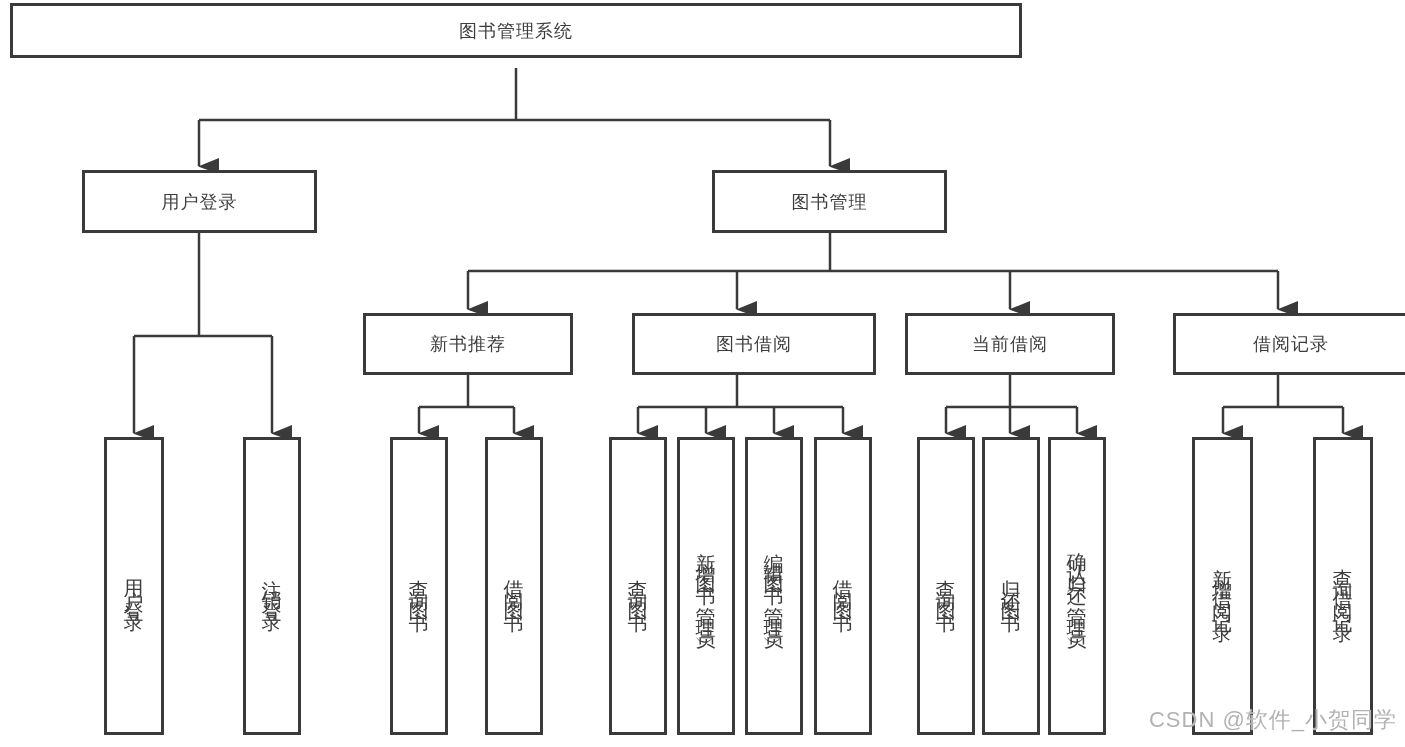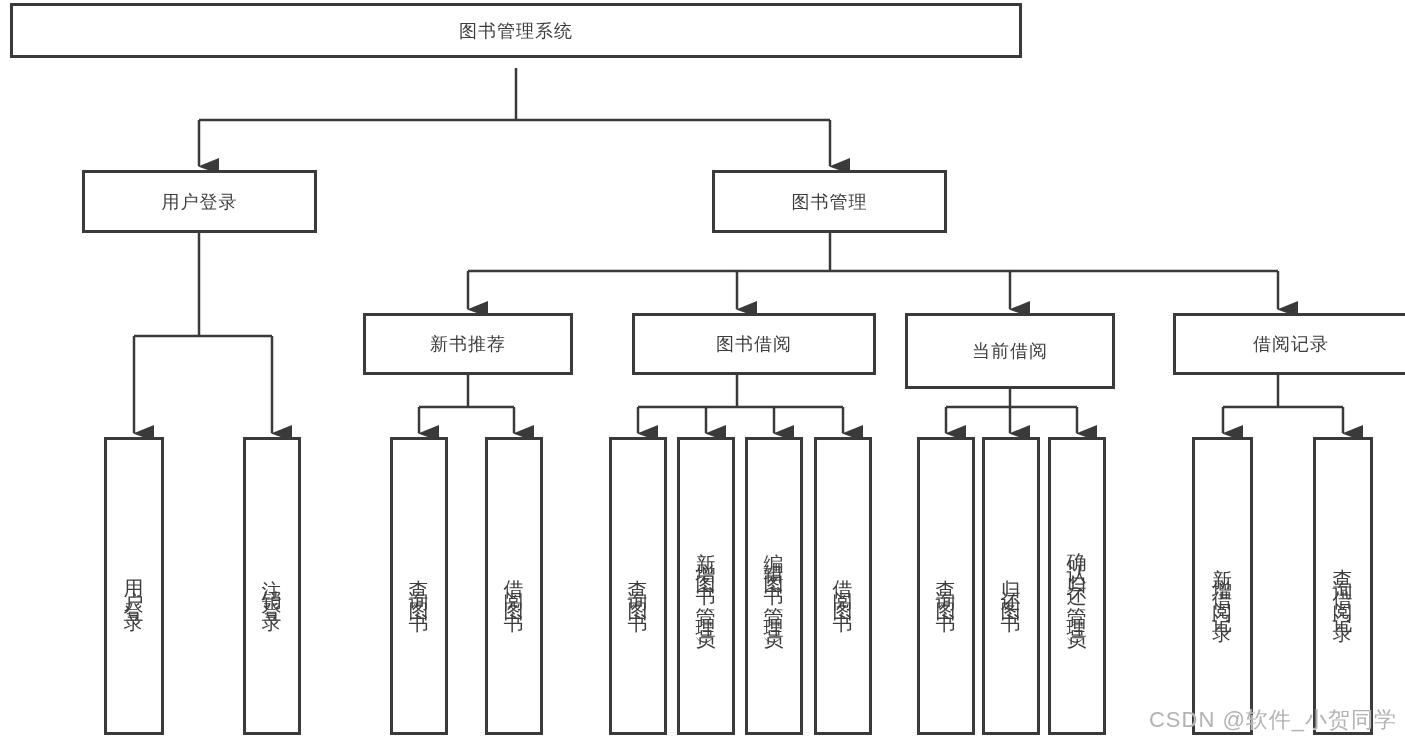--- a/index.html
+++ b/index.html
@@ -108,21 +108,21 @@
   <div class="box" style="left:712px;top:170px;width:235px;height:63px;">
     <span>图书管理</span>
   </div>
 
   <div class="box" style="left:363px;top:313px;width:210px;height:62px;">
     <span>新书推荐</span>
   </div>
   <div class="box" style="left:632px;top:313px;width:244px;height:62px;">
     <span>图书借阅</span>
   </div>
-  <div class="box" style="left:905px;top:313px;width:210px;height:76px;text-align:right;">
+  <div class="box" style="left:905px;top:313px;width:210px;height:62px;text-align:right;">
     <span>当前借阅</span>
   </div>
   <div class="box" style="left:1173px;top:313px;width:236px;height:62px;">
     <span>借阅记录</span>
   </div>
 
   <div class="box leaf" style="left:104px;top:437px;width:60px;height:298px;">
     <span class="vtext">用户登录</span>
   </div>
   <div class="box leaf" style="left:243px;top:437px;width:58px;height:298px;">

